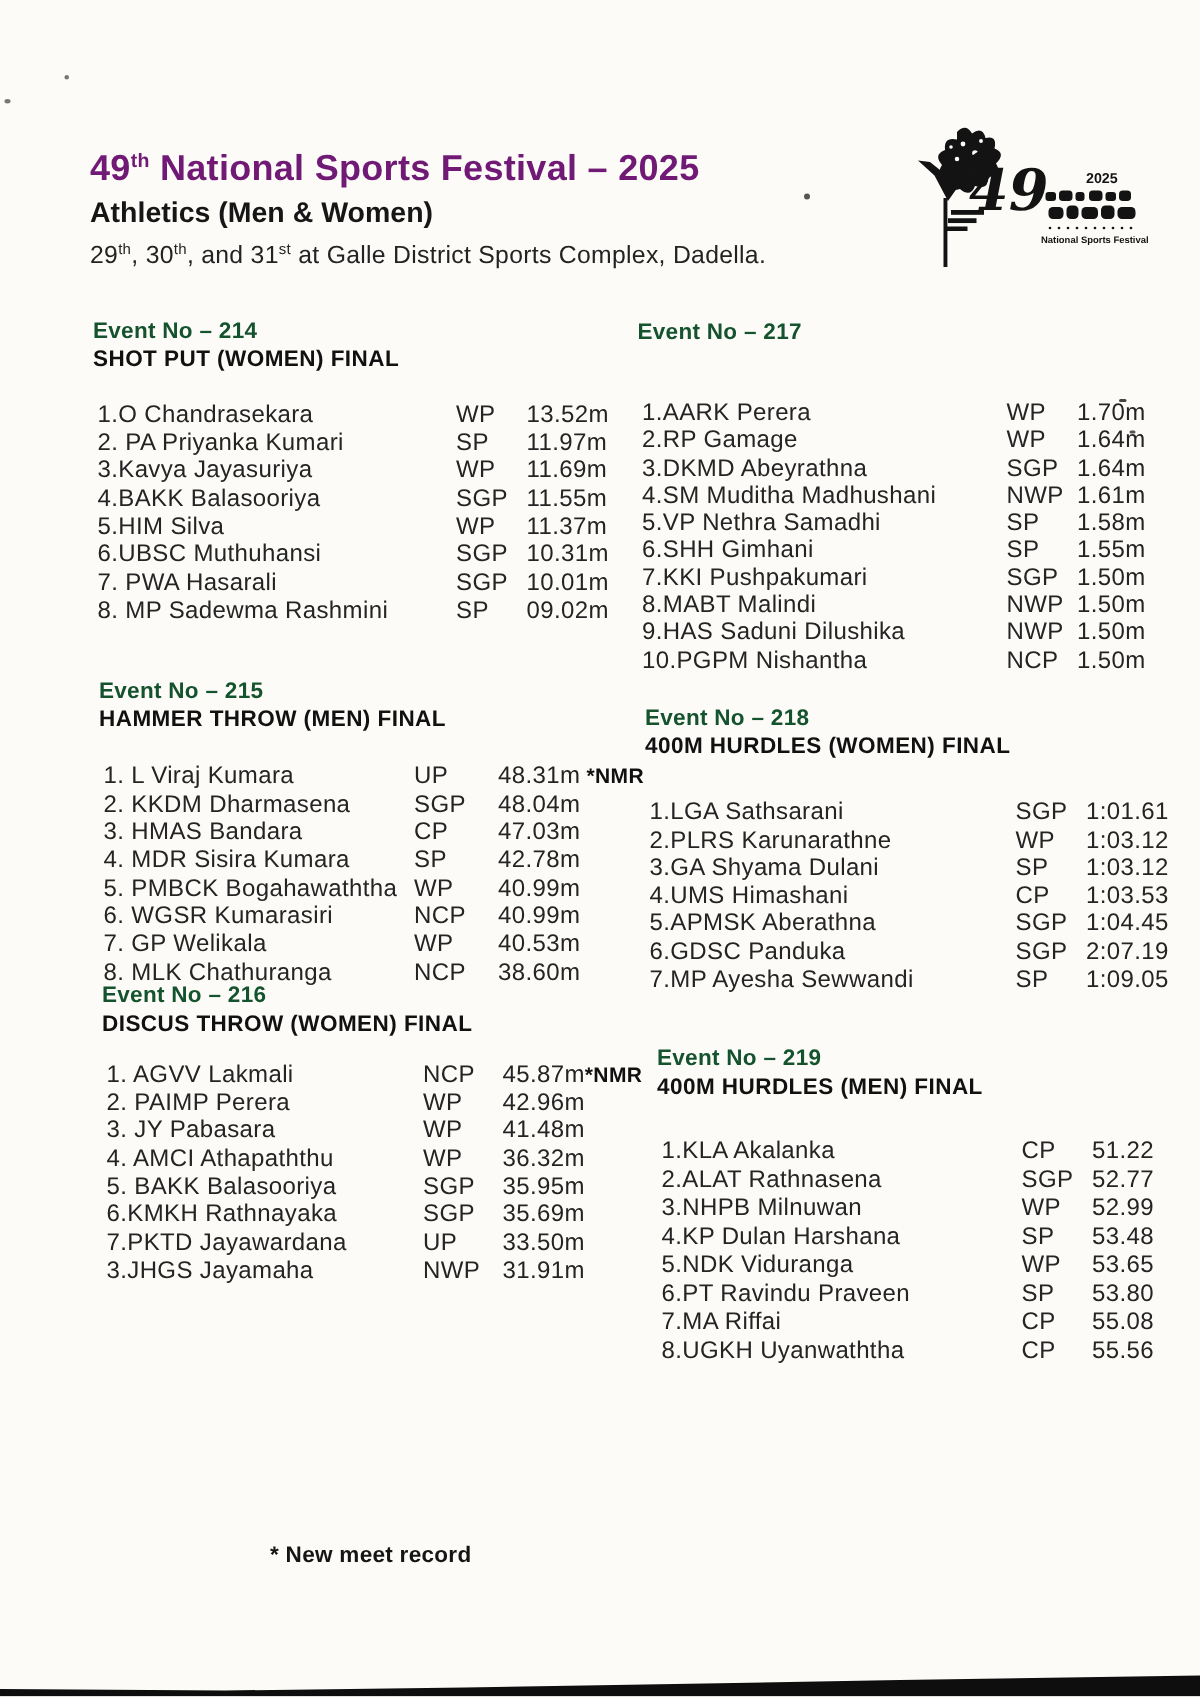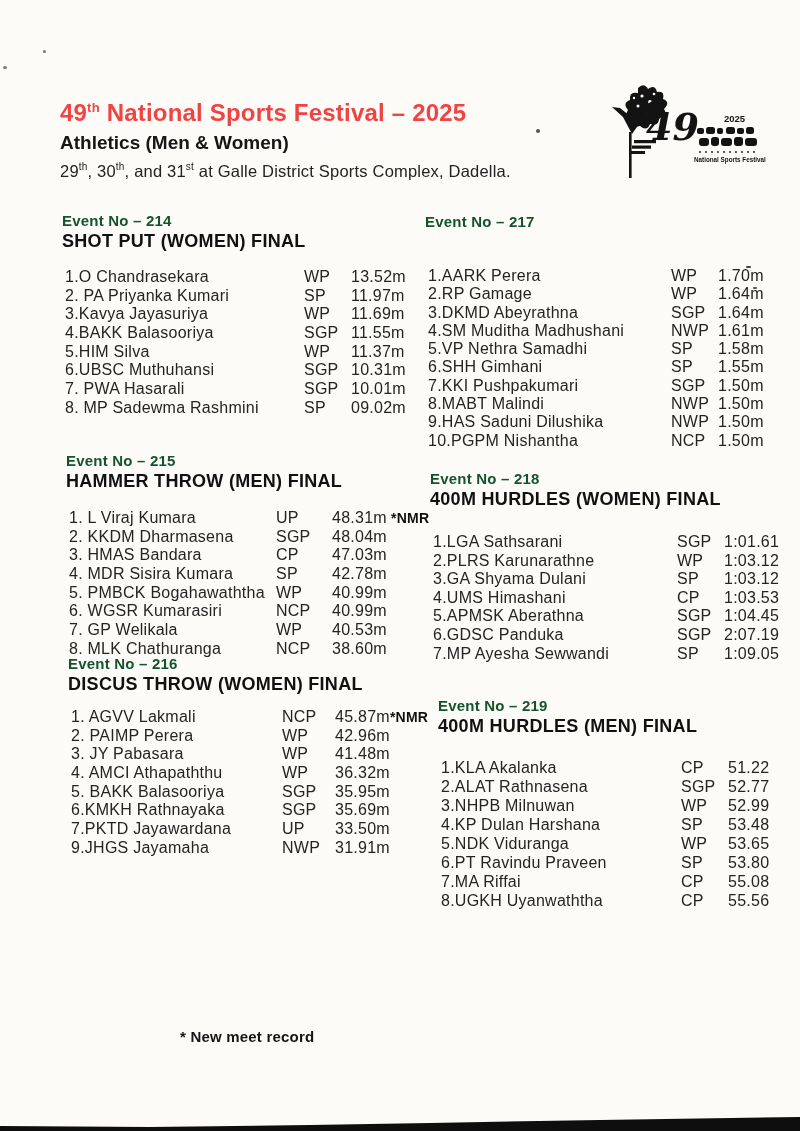--- a/index.html
+++ b/index.html
@@ -2,31 +2,31 @@
 <html><head>
 <meta charset="utf-8">
 <style>
   html,body{margin:0;padding:0;background:#e9e7e2;}
   .page{
     position:relative;width:800px;height:1131px;margin:0 auto;
     background:#fcfbf8;overflow:hidden;
     font-family:"Liberation Sans",sans-serif;color:#1d1d1d;
   }
   
-  .title{position:absolute;left:60px;top:99px;font-size:24px;font-weight:700;letter-spacing:.2px;color:#ef4444;white-space:nowrap;}
+  .title{position:absolute;left:60px;top:99px;font-size:24px;font-weight:700;letter-spacing:.2px;color:#701a75;white-space:nowrap;}
   .title sup{font-size:13px;font-weight:700;}
   .subtitle{position:absolute;left:60px;top:132px;font-size:19px;font-weight:700;color:#161616;white-space:nowrap;}
   .dates{position:absolute;left:60px;top:161px;font-size:16.5px;font-weight:400;color:#232323;white-space:nowrap;letter-spacing:.2px;}
   .dates sup{font-size:10px;}
   
   .logo{position:absolute;left:608px;top:82px;width:170px;height:108px;}
   
   .section{position:absolute;width:370px;}
   .ev-no{font-size:15px;font-weight:700;color:#14532d;letter-spacing:.2px;white-space:nowrap;}
-  .ev-title{font-size:18px;font-weight:700;color:#111;letter-spacing:.3px;white-space:nowrap;margin-top:2px;}
+  .ev-title{font-size:15px;font-weight:700;color:#111;letter-spacing:.3px;white-space:nowrap;margin-top:2px;}
   .rows{position:absolute;left:3px;width:100%;}
   .row{position:relative;height:var(--lh);font-size:16px;letter-spacing:.25px;color:#242424;}
   .row .name{position:absolute;left:0;top:0;white-space:nowrap;}
   .row .team{position:absolute;left:var(--tx);top:0;white-space:nowrap;text-align:right;}
   .row .mark{position:absolute;left:var(--mx);top:0;white-space:nowrap;}
   .row .note{font-weight:700;font-size:14px;color:#101010;}
   .ev214{left:62px;top:212px;}  .ev214 .rows{top:56px;--lh:18.7px;--tx:239px;--mx:286px;}
   .ev215{left:66px;top:412px;margin-top:40px;}  .ev215 .rows{top:57px;--lh:18.7px;--tx:207px;--mx:263px;}
   .ev216{left:68px;top:655px;}  .ev216 .rows{top:53px;--lh:18.7px;--tx:211px;--mx:264px;}
   .ev217{left:425px;top:213px;} .ev217 .rows{top:54px;--lh:18.3px;--tx:243px;--mx:290px;}
@@ -240,21 +240,21 @@
     <span class="mark"><span class="mval">35.69m</span></span>
   </div>
 
   <div class="row">
     <span class="name">7.PKTD Jayawardana</span>
     <span class="team">UP</span>
     <span class="mark"><span class="mval">33.50m</span></span>
   </div>
 
   <div class="row">
-    <span class="name">9.JHGS Jayamaha</span>
+    <span class="name">3.JHGS Jayamaha</span>
     <span class="team">NWP</span>
     <span class="mark"><span class="mval">31.91m</span></span>
   </div>
 </div>
   </div>
 
   <div class="section ev217">
     <div class="ev-no">Event No – 217</div>
     <div class="rows">
   <div class="row">

